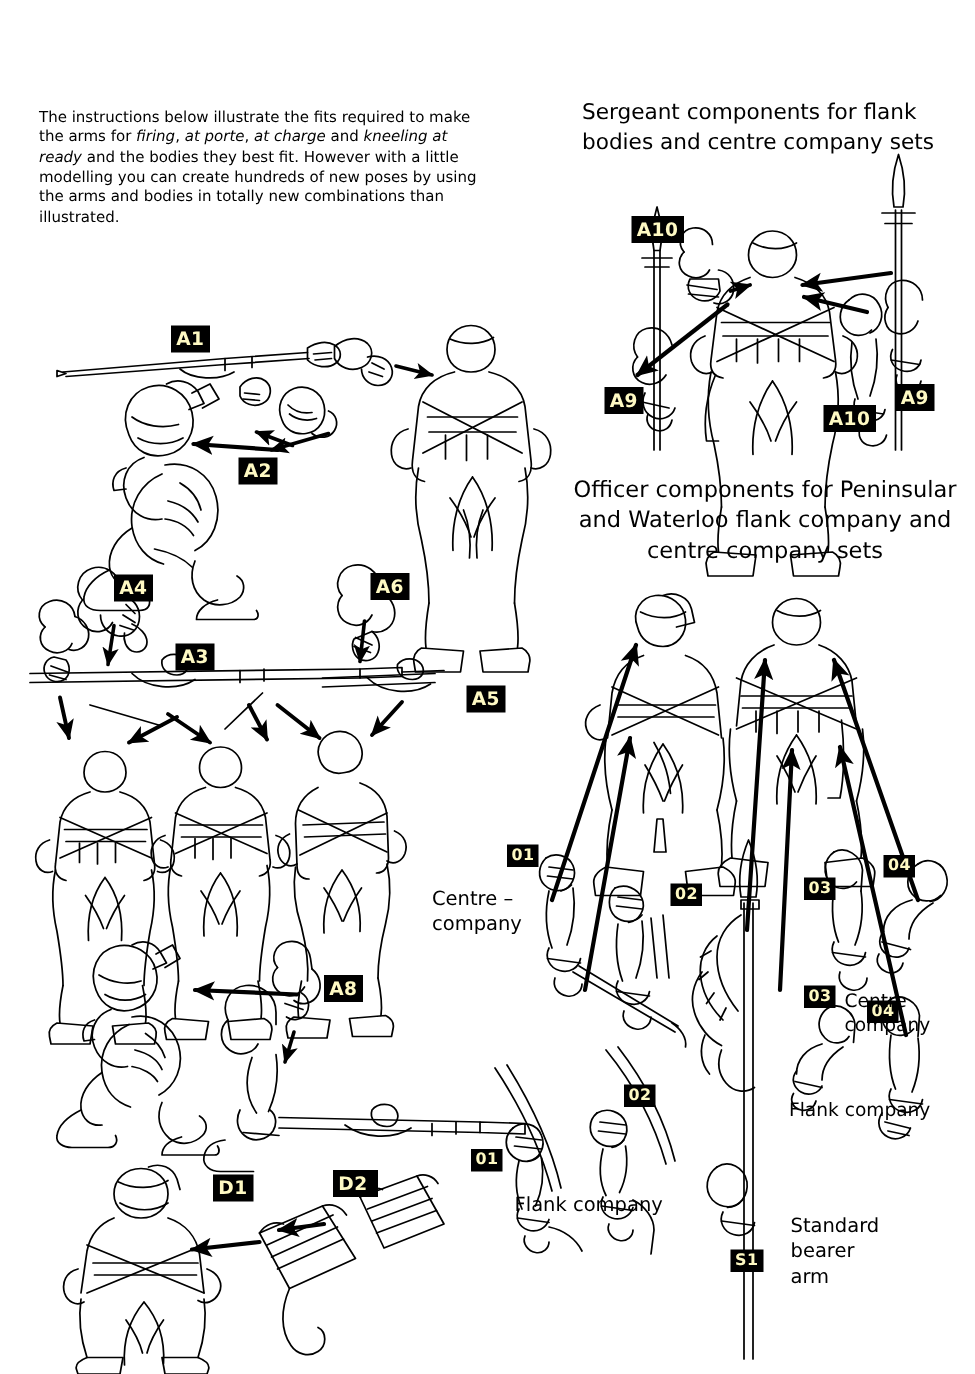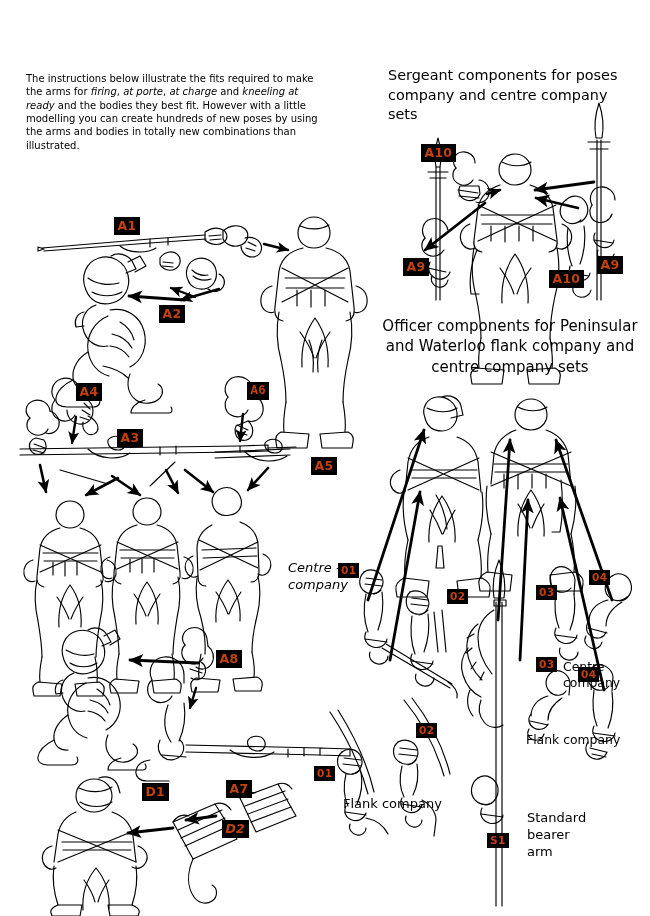--- a/index.html
+++ b/index.html
@@ -28,21 +28,21 @@
     position:absolute;left:388px;top:66px;width:250px;
     font-size:14.4px;line-height:1.36;
   }
   .head-officer{
     position:absolute;left:382px;top:316px;width:256px;
     font-size:15px;line-height:1.36;text-align:center;
   }
 
   
   .chip{
-    position:absolute;background:#000;color:#c2410c;
+    position:absolute;background:#000;color:#fef9c3;
     font-size:12.4px;font-weight:bold;line-height:1;
     padding:2.5px 3.5px 3px 3.5px;letter-spacing:.3px;
     white-space:nowrap;
     text-align:right;
   }
   .chip.sm{font-size:10.6px;padding:2px 3px 2.5px 3px;}
 
   
   .cap{
     position:absolute;font-size:13px;line-height:1.2;white-space:pre;
@@ -56,21 +56,21 @@
 </head>
 <body>
 
 <div class="sheet">
 
   <div class="title">
   </div>
 
   <div class="intro"><span>The instructions below illustrate the fits required to make the arms for </span><i>firing</i><span>, </span><i>at porte</i><span>, </span><i>at charge</i><span> and </span><i>kneeling at ready</i><span> and the bodies they best fit. However with a little modelling you can create hundreds of new poses by using the arms and bodies in totally new combinations than illustrated.</span></div>
 
-  <div class="head-sergeant">Sergeant components for poses company and centre company sets</div>
+  <div class="head-sergeant">Sergeant components for flank bodies and centre company sets</div>
   <div class="head-officer">Officer components for Peninsular and Waterloo flank company and centre company sets</div>
 
   <svg class="art" viewBox="0 0 650 916" xmlns="http://www.w3.org/2000/svg" fill="none" stroke="#000" stroke-width="1.15" stroke-linecap="round" stroke-linejoin="round">
 
     <defs>
       <marker id="ah" viewBox="0 0 10 10" refX="9" refY="5" markerWidth="5.2" markerHeight="5.2" orient="auto-start-reverse">
         <path d="M0,0.6 L10,5 L0,9.4 L2.4,5 Z" fill="#000" stroke="none"></path>
       </marker>
       <g id="boot">
         <path d="M0,0 c-1,6 -3,9 -7,11 c-3,2 -4,4 -1,5 l16,0 c2,0 3,-1 3,-3 l0,-13 z"></path>
@@ -539,49 +539,49 @@
         <path d="M482,808 c-3,6 0,13 7,15 c7,2 13,-2 14,-8"></path>
         <path d="M481,814 l22,3"></path>
       </g>
     </g>
   </svg>
 
   <div class="chip" style="left:114px;top:217px;">A1</div>
   <div class="chip" style="left:159px;top:305px;">A2</div>
 
   <div class="chip" style="left:76px;top:383px;">A4</div>
-  <div class="chip" style="left:247px;top:382px;font-family:Liberation Mono, monospace;">A6</div>
+  <div class="chip" style="left:247px;top:382px;">A6</div>
   <div class="chip" style="left:117px;top:429px;">A3</div>
   <div class="chip" style="left:311px;top:457px;">A5</div>
 
   <div class="chip" style="left:216px;top:650px;">A8</div>
   <div class="chip" style="left:186px;top:780px;margin-left:40px;">A7</div>
 
   <div class="chip" style="left:142px;top:783px;">D1</div>
-  <div class="chip" style="left:222px;top:820px;font-style:italic;">D2</div>
+  <div class="chip" style="left:222px;top:780px;">D2</div>
 
   <div class="chip" style="left:421px;top:144px;">A10</div>
   <div class="chip" style="left:403px;top:258px;">A9</div>
   <div class="chip" style="left:549px;top:270px;">A10</div>
   <div class="chip" style="left:597px;top:256px;">A9</div>
 
   <div class="chip sm" style="left:338px;top:563px;">01</div>
   <div class="chip sm" style="left:447px;top:589px;">02</div>
   <div class="chip sm" style="left:536px;top:585px;">03</div>
   <div class="chip sm" style="left:589px;top:570px;">04</div>
 
   <div class="chip sm" style="left:536px;top:657px;">03</div>
   <div class="chip sm" style="left:578px;top:667px;">04</div>
 
   <div class="chip sm" style="left:314px;top:766px;">01</div>
   <div class="chip sm" style="left:416px;top:723px;">02</div>
 
   <div class="chip sm" style="left:487px;top:833px;">S1</div>
 
-  <div class="cap" style="left:288px;top:560px;line-height:1.3;font-style:italic;">Centre –
+  <div class="cap" style="left:288px;top:592px;line-height:1.3;">Centre –
 company</div>
   <div class="cap s" style="left:563px;top:617px;line-height:1.25;margin-top:42px;">Centre
 company</div>
   <div class="cap s" style="left:526px;top:733px;">Flank company</div>
   <div class="cap" style="left:343px;top:796px;">Flank company</div>
   <div class="cap" style="left:527px;top:810px;line-height:1.3;">Standard
 bearer
 arm</div>
 
 </div>

